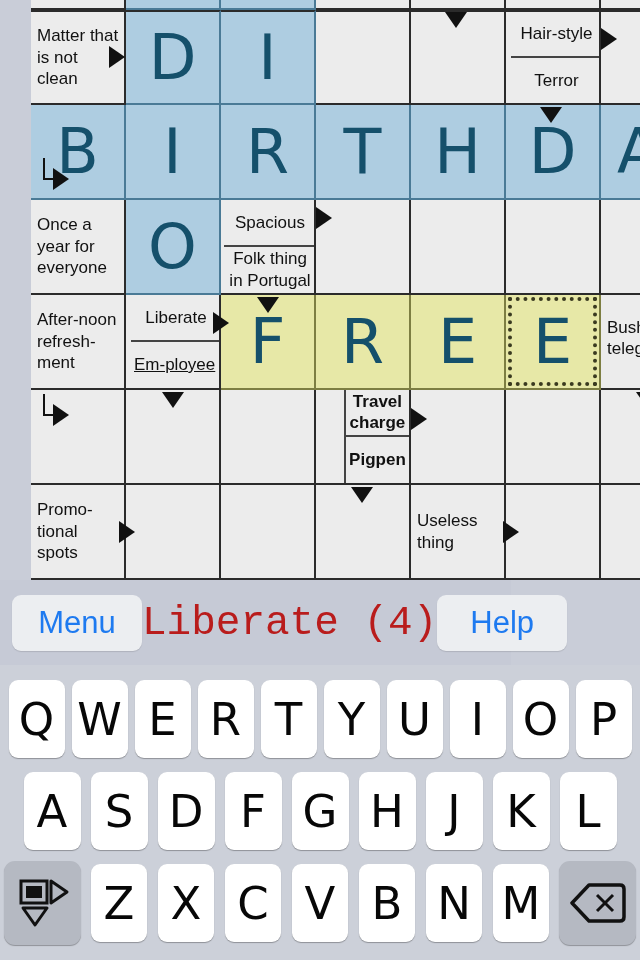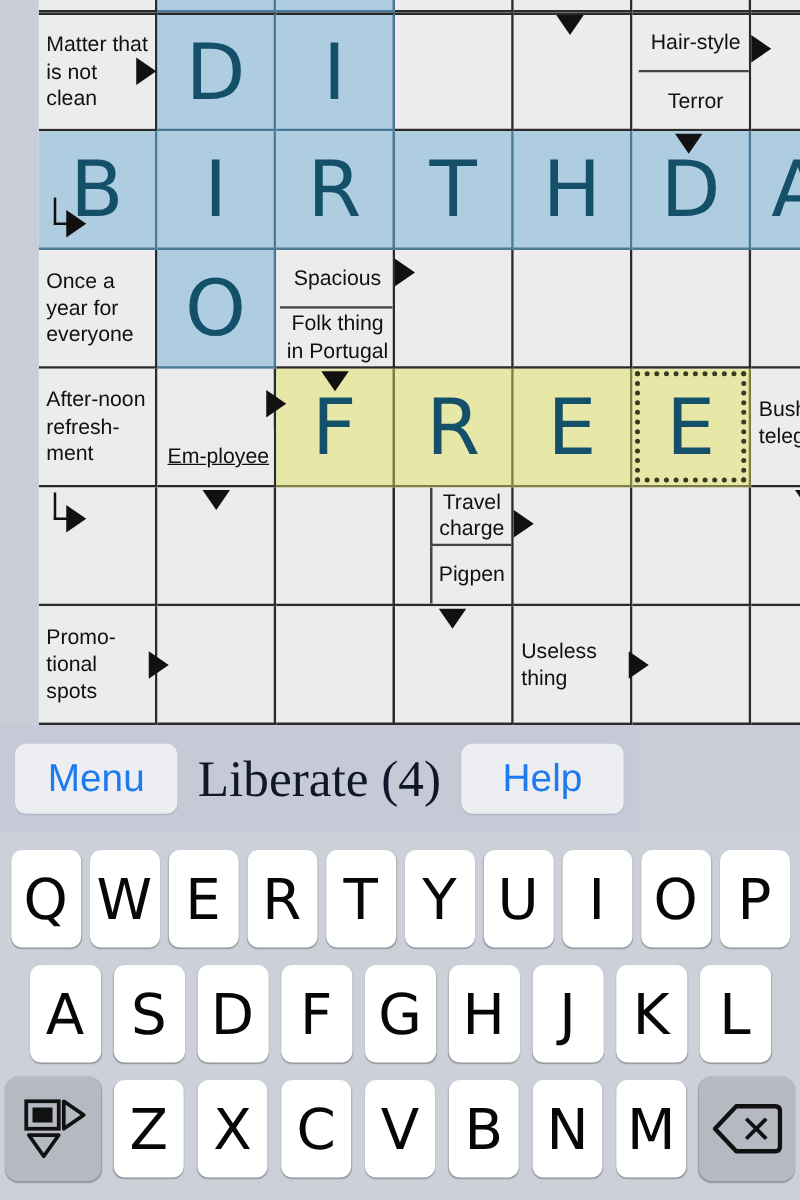--- a/index.html
+++ b/index.html
@@ -61,21 +61,21 @@
     display: flex;
     align-items: center;
     background: #ececec;
   }
   .clue.center { justify-content: center; text-align: center; }
   .clue.full { left: 0; top: 0; width: 100%; height: 100%; }
   .clue.half-top { left: 0; top: 0; width: 100%; height: 50%; border-bottom: 2px solid #444; }
   .clue.half-bot { left: 0; top: 50%; width: 100%; height: 50%; }
 
   
-  .clue.inset-right { left: 30%; width: 70%; border-left: 2px solid #444; }
+  .clue.inset-right { left: 30%; width: 70%; border-left: 2px solid #444; font-weight: bold; }
 
   
   .arrow {
     position: absolute;
     width: 0; height: 0;
     z-index: 5;
   }
   .arrow.right {
     border-top: 11px solid transparent;
     border-bottom: 11px solid transparent;
@@ -118,23 +118,23 @@
     border-radius: 9px;
     color: #1e7af0;
     font-size: 31px;
     font-family: "Liberation Sans", sans-serif;
     padding: 10px 22px;
     min-width: 130px;
     text-align: center;
     box-shadow: 0 1px 1px rgba(0,0,0,.12);
   }
   #puzzle-title {
-    color: #0f172a;
+    color: #b91c1c;
     font-size: 41px;
-    font-family: Liberation Serif, serif;
+    font-family: Liberation Mono, monospace;
     white-space: nowrap;
   }
 
   
   #keyboard {
     width: 640px;
     height: 295px;
     background: #ccd0d9;
     padding-top: 8px;
   }
@@ -249,20 +249,21 @@
   <div class="cell" style="left:380px; top:200px; width:95px; height:95px;"></div>
   <div class="cell" style="left:475px; top:200px; width:95px; height:95px;"></div>
   <div class="cell" style="left:570px; top:200px; width:95px; height:95px;"></div>
 
   <div class="arrow right" style="left:285px; top:207px;"></div>
 
   <div class="cell" style="left:0px; top:295px; width:95px; height:95px;">
     <div class="clue full">After-noon refresh-ment</div>
   </div>
   <div class="cell" style="left:95px; top:295px; width:95px; height:95px;">
+    <div class="clue half-top center" style="left:5px; width:90px; padding:2px 3px;">Liberate</div>
     <div class="clue half-bot" style="left:5px; width:90px; padding:2px 3px;text-decoration:underline;">Em-ployee</div>
   </div>
   <div class="cell yellow" style="left:190px; top:295px; width:95px; height:95px;">
     <div class="letter">F</div>
   </div>
   <div class="cell yellow" style="left:285px; top:295px; width:95px; height:95px;">
     <div class="letter">R</div>
   </div>
   <div class="cell yellow" style="left:380px; top:295px; width:95px; height:95px;">
     <div class="letter">E</div>

